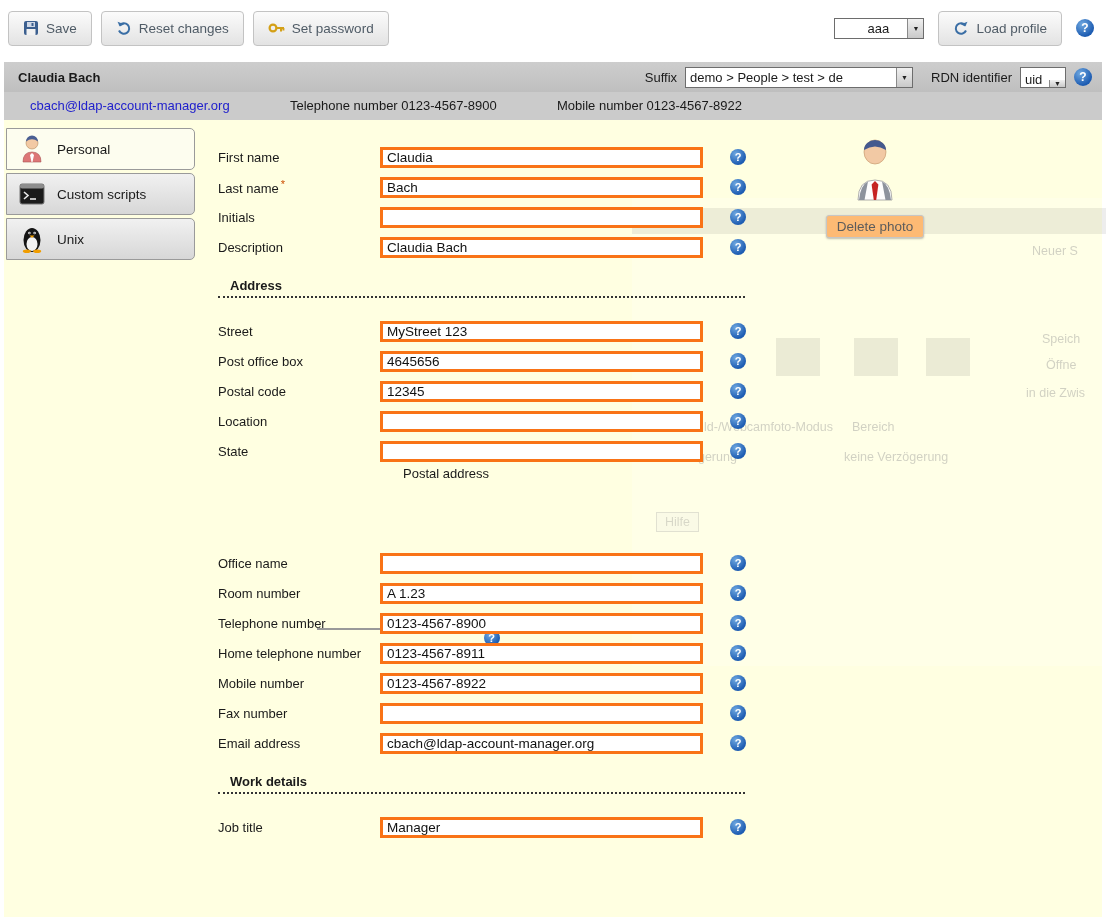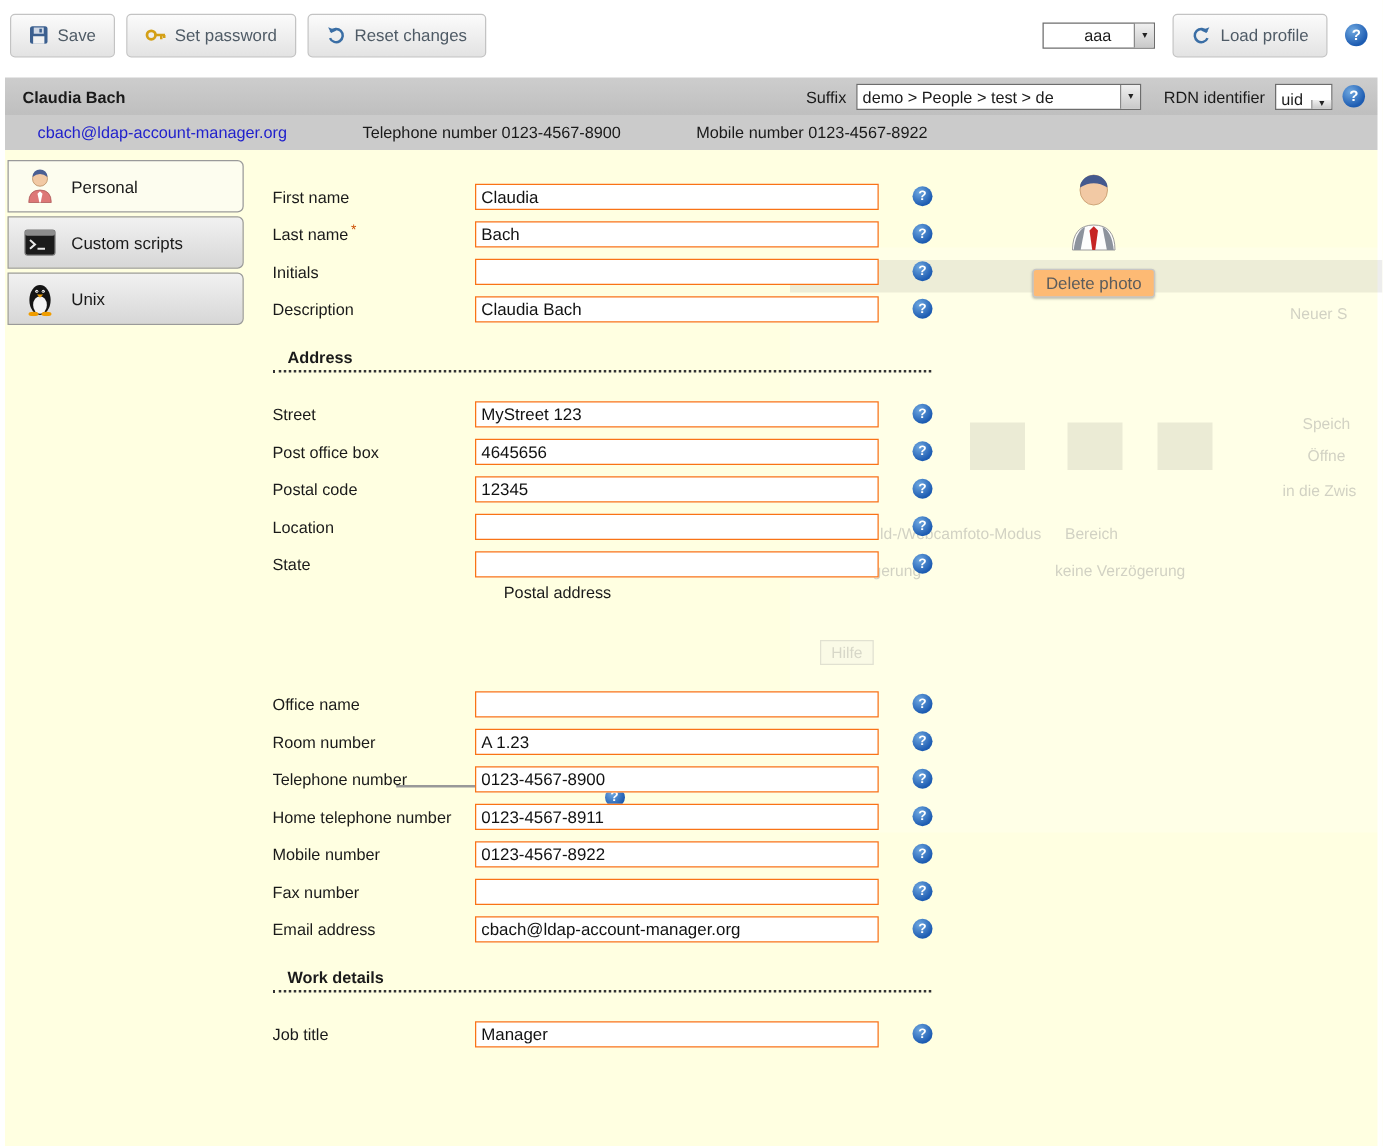--- a/index.html
+++ b/index.html
@@ -52,21 +52,21 @@
          border:1px solid #9a9a9a; border-radius:0 5px 5px 0; cursor:pointer;
          background:linear-gradient(#f1f1f1,#d7d7d7); font-size:13.5px; }
   .tab.active { background:#fdfdef; }
   .tab .ticon { width:30px; display:flex; justify-content:center; }
 
   
   .form { position:absolute; left:214px; top:22px; width:532px; }
   .row { display:flex; align-items:center; height:30px; }
   .flabel { width:162px; flex:0 0 162px; color:#1a1a1a; }
   .req { color:#cc4e00; font-size:11px; vertical-align:super; margin-left:2px; }
-  .finput { width:323px; height:21px; border:1px solid #f97316; background:#fff; padding:1px 4px;
+  .finput { width:323px; height:21px; border:3px solid #f97316; background:#fff; padding:1px 4px;
             font-family:"Liberation Sans", sans-serif; font-size:13.5px; color:#111; }
   .row .help { margin-left:27px; }
   .trow { height:82px;flex-direction:column; }
   .ftext { width:335px; height:72px; border:1px solid #999; background:#fff; resize:none;
            font-family:"Liberation Sans", sans-serif; font-size:13px; }
   .trow .help { margin-left:15px; }
   .sect { width:527px; border-bottom:2px dotted #333; font-weight:bold; padding:0 0 3px 12px;
           margin:16px 0 18px 0; }
 
   
@@ -93,37 +93,37 @@
     <span class="ticon">
       <svg width="16" height="16" viewBox="0 0 16 16">
           <rect x="1" y="1" width="14" height="14" rx="2" fill="#3b5f8f"></rect>
           <rect x="4" y="2" width="8" height="5" fill="#cfd8e6"></rect>
           <rect x="8.5" y="3" width="2" height="3" fill="#3b5f8f"></rect>
           <rect x="3.5" y="9" width="9" height="6" fill="#f2f2f2"></rect>
         </svg>
     </span>
     <span>Save</span>
   </button>
+  <button class="btn">
+    <span>
+      <svg width="16" height="16" viewBox="0 0 16 16">
+          <path d="M3.5 5.5 A5.3 5.3 0 1 1 3 10.5" fill="none" stroke="#3a6ea5" stroke-width="2"></path>
+          <path d="M1.5 1.8 L3.8 6.4 L8.3 4.3 Z" fill="#3a6ea5"></path>
+        </svg>
+    </span>
+    <span>Reset changes</span>
+  </button>
   <button class="btn gap-lg">
     <span>
       <svg width="17" height="14" viewBox="0 0 17 14">
           <circle cx="5" cy="7" r="3.4" fill="none" stroke="#d4a017" stroke-width="2.2"></circle>
           <path d="M8.4 7 L16 7 M13 7 L13 10.4 M15.4 7 L15.4 9.4" stroke="#d4a017" stroke-width="2"></path>
         </svg>
     </span>
     <span>Set password</span>
-  </button>
-  <button class="btn">
-    <span>
-      <svg width="16" height="16" viewBox="0 0 16 16">
-          <path d="M3.5 5.5 A5.3 5.3 0 1 1 3 10.5" fill="none" stroke="#3a6ea5" stroke-width="2"></path>
-          <path d="M1.5 1.8 L3.8 6.4 L8.3 4.3 Z" fill="#3a6ea5"></path>
-        </svg>
-    </span>
-    <span>Reset changes</span>
   </button>
 
   <div class="tb-right">
     <div class="select sel-profile">
       <span class="sel-val">aaa</span>
       <span class="sel-arrow">▼</span>
     </div>
     <button class="btn">
       <span>
         <svg width="16" height="16" viewBox="0 0 16 16">

